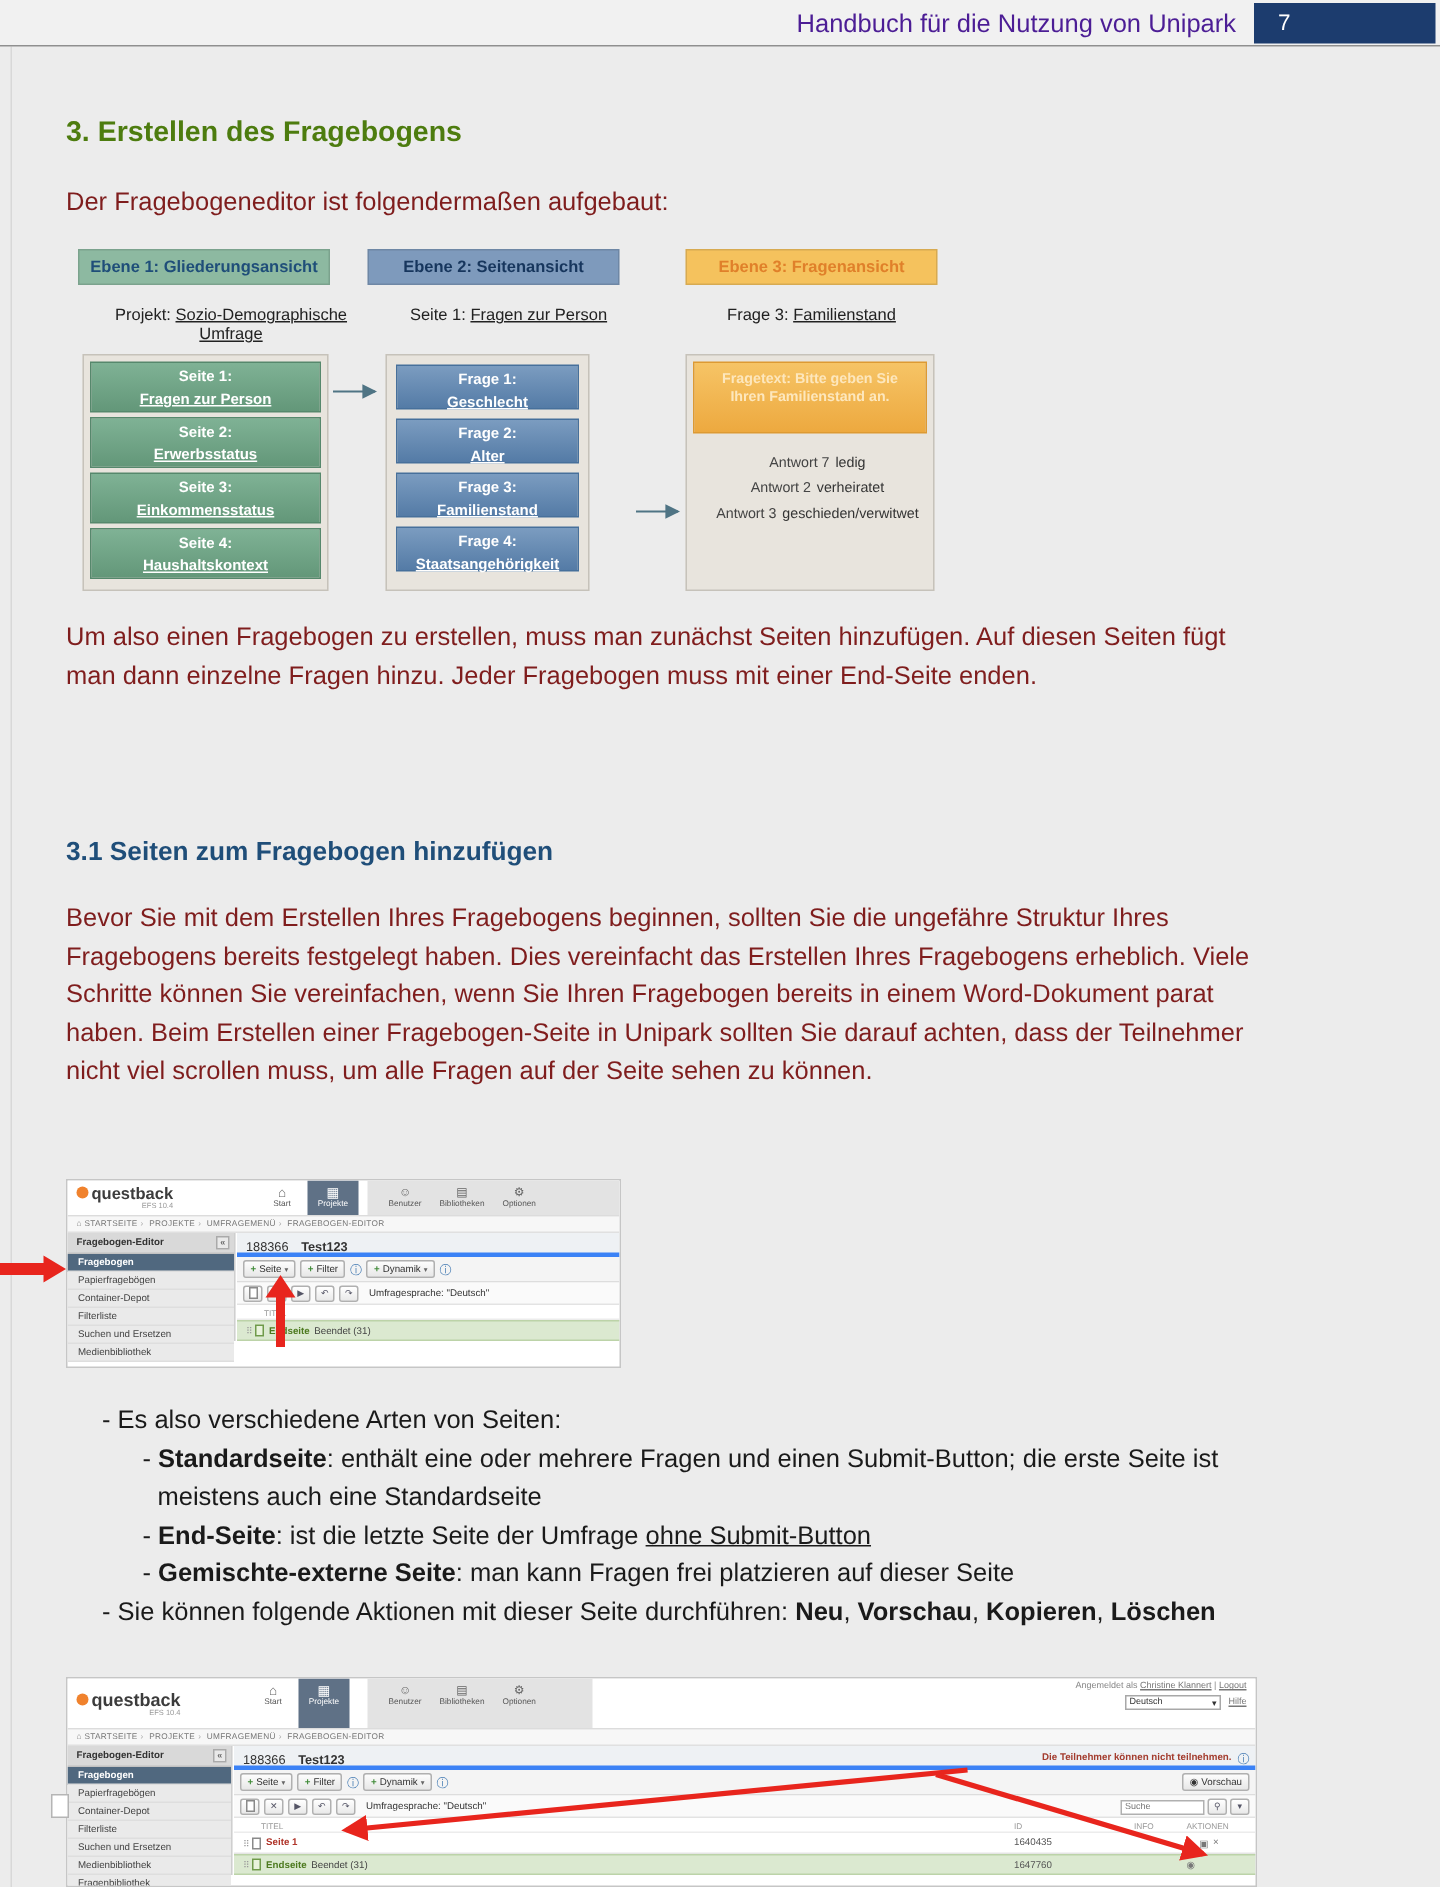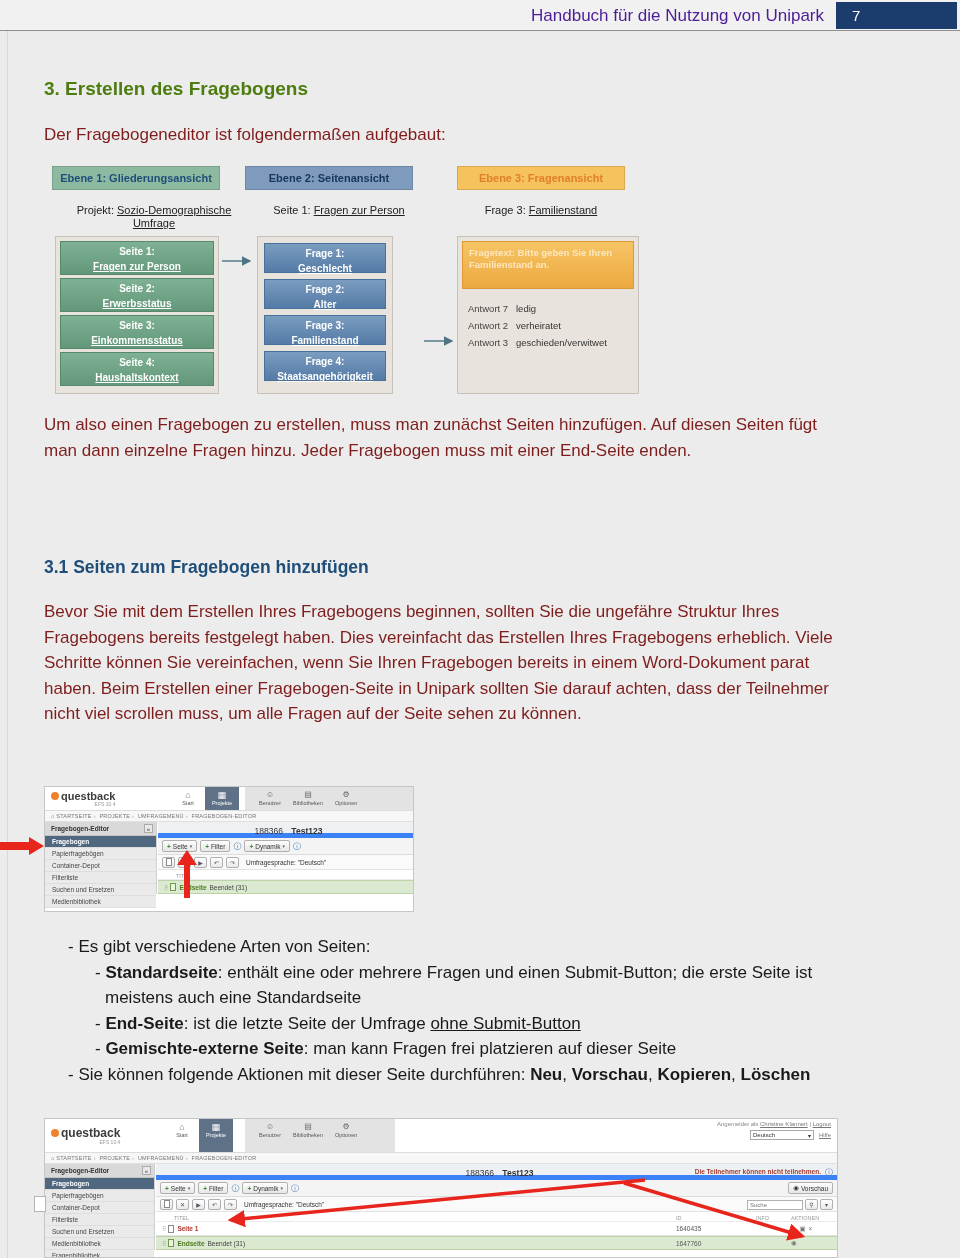--- a/index.html
+++ b/index.html
@@ -30,21 +30,21 @@
                display:flex; align-items:center; justify-content:center; border:1px solid rgba(0,0,0,.12); }
   .dg-h1 { left:8px;   background:#8db9a1; color:#1f4e79; }
   .dg-h2 { left:201px; background:#7e9abc; color:#17365d; }
   .dg-h3 { left:413px; background:#f5c25d; color:#e0802a; }
   .dg-cap { position:absolute; top:44px; width:168px; text-align:center; font-size:11px; line-height:13px; color:#222; }
   .dg-c1 { left:26px; } .dg-c2 { left:211px; } .dg-c3 { left:413px; }
   .u { text-decoration:underline; }
   .dg-box { position:absolute; top:76px; height:158px; background:#e8e4dd; border:1px solid #c6c2ba; }
   .dg-box1 { left:11px;  width:164px; padding:4px; }
   .dg-box2 { left:213px; width:136px; padding:6px; }
-  .dg-box3 { left:413px; width:182px; padding:4px; }
+  .dg-box3 { left:413px; width:166px; padding:4px;text-align:center; }
   .dg-row { height:34px; margin-bottom:3px; text-align:center; font-size:10px; font-weight:bold;
             color:#fff; line-height:15px; padding-top:2px; }
   .dg-green { background:linear-gradient(#7fb295,#639779); border:1px solid #56886c; }
   .dg-box2 .dg-row { height:30px; margin-bottom:6px; }
   .dg-blue { background:linear-gradient(#7b9cc0,#547ba6); border:1px solid #47709b; }
   .dg-question { height:48px; background:linear-gradient(#f6c466,#eda93f); border:1px solid #dd9a33;
                  color:#fde7bd; font-size:9.5px; font-weight:bold; line-height:12px; padding:5px 6px; }
   .dg-answers { margin-top:14px; padding-left:6px; }
   .dg-answer { font-size:9.5px; color:#333; height:17px; }
   .dg-alabel { display:inline-block; width:48px; color:#444; }
@@ -94,22 +94,22 @@
   #shot2 .qb-side { width:110px; }
   .qb-side-head { position:relative; height:14px; background:#d9d9d9; border-bottom:1px solid #c2c2c2;
                   font-size:6.5px; font-weight:bold; color:#333; padding:3px 0 0 6px; }
   .qb-collapse { position:absolute; right:3px; top:2px; width:9px; height:9px; border:1px solid #aaa; background:#e9e9e9;
                  font-size:6px; line-height:8px; text-align:center; color:#666; }
   .qb-side-item { height:12px; font-size:6.5px; color:#444; padding:2px 0 0 7px; border-bottom:1px solid #dedede; background:#eaeaea; }
   .qb-side-item.active { background:#50687f; color:#fff; font-weight:bold; }
 
   .qb-main { position:relative; margin-left:113px; }
   #shot2 .qb-main { margin-left:111px; }
-  .qb-ptitle { position:relative; height:16px; background:#eef1f4; border-bottom:5px solid #3b82f6;
-               font-size:8.5px; padding:4px 0 0 6px; color:#333;text-align:center; }
+  .qb-ptitle { position:relative; height:16px; background:#eef1f4; border-bottom:3px solid #3b82f6;
+               font-size:8.5px; padding:4px 0 0 6px; color:#333; }
   .qb-ptitle b { margin-left:6px; }
   .qb-alert { position:absolute; right:16px; top:4px; font-size:6.5px; font-weight:bold; color:#a33c2e; }
   .qb-title-info { position:absolute; right:4px; top:3px; font-size:8px; color:#4a7fb5; }
   .qb-toolbar { position:relative; height:17px; background:#f4f4f4; border-bottom:1px solid #ddd;
                 display:flex; gap:3px; align-items:center; padding-left:4px; }
   .qb-btn { border:1px solid #b0b0b0; background:linear-gradient(#fdfdfd,#e7e7e7); border-radius:2px;
             font-size:6.5px; color:#333; padding:1px 4px; height:12px; display:flex; align-items:center; gap:2px; }
   .qb-plus { color:#3f8a37; font-weight:bold; }
   .qb-caret { font-size:5px; color:#666; }
   .qb-info { font-size:8px; color:#4a7fb5; }
@@ -305,21 +305,21 @@
   </div>
 
   <svg class="overlay" style="left:0;top:836px;width:46px;height:20px" viewBox="0 0 46 20">
     <polygon points="0,6 29,6 29,1 44,10 29,19 29,14 0,14" fill="#e8251d"></polygon>
   </svg>
   <svg class="overlay" style="left:176px;top:850px;width:22px;height:48px" viewBox="0 0 22 48">
     <polygon points="11,0 21,15 14,15 14,48 8,48 8,15 1,15" fill="#e8251d"></polygon>
   </svg>
 
   <div class="bullets">
-    <div><span>- </span><span>Es gibt verschiedene Arten von Seiten:</span></div>
+    <div><span>- </span><span>Es also verschiedene Arten von Seiten:</span></div>
     <div class="b-sub">
       <div class="b-hang"><span>- </span><b>Standardseite</b><span>: enthält eine oder mehrere Fragen und einen Submit-Button; die erste Seite ist meistens auch eine Standardseite</span></div>
       <div class="b-hang"><span>- </span><b>End-Seite</b><span>: ist die letzte Seite der Umfrage </span><span class="u">ohne Submit-Button</span></div>
       <div class="b-hang"><span>- </span><b>Gemischte-externe Seite</b><span>: man kann Fragen frei platzieren auf dieser Seite</span></div>
     </div>
     <div class="b-hang2">
       <span>- </span><span>Sie können folgende Aktionen mit dieser Seite durchführen: </span><b>Neu</b><span>, </span><b>Vorschau</b><span>, </span><b>Kopieren</b><span>, </span><b>Löschen</b>
     </div>
   </div>
 

